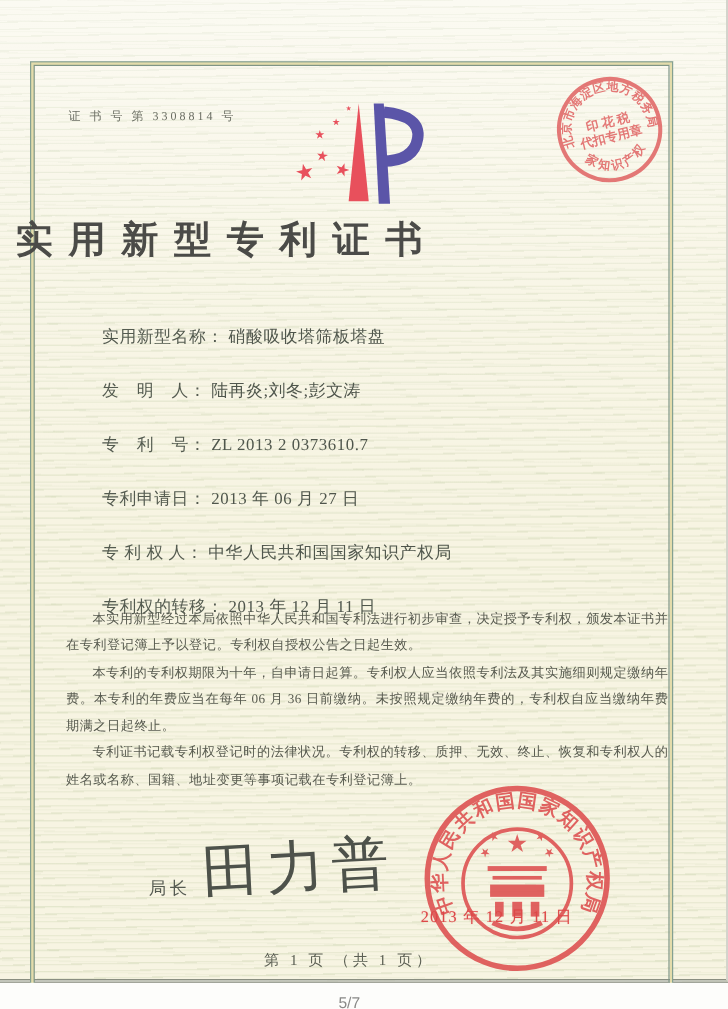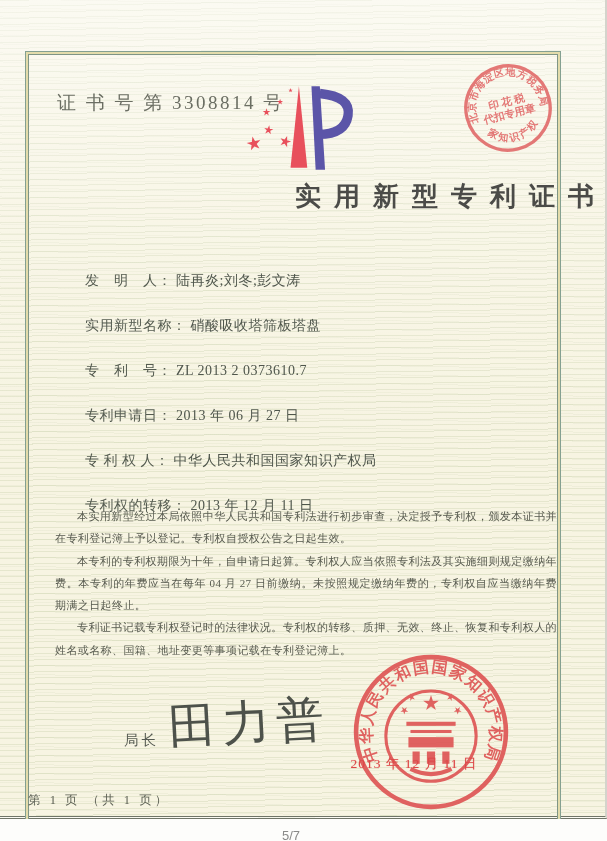--- a/index.html
+++ b/index.html
@@ -23,47 +23,47 @@
     border-right:2px solid #d4d4cc;
     border-bottom:3px double #6f7568;
   }
   .frame{
     position:absolute;left:28px;top:54px;right:49px;bottom:6px;
     border:1px solid #7f9585;
     box-shadow:0 0 0 2px #e3dcab, 0 0 0 3px #84a091;
   }
   .cert-no{
     position:absolute;left:57px;top:90px;
-    font-size:19px;letter-spacing:2.5px;color:#6b6e63;
+    font-size:10px;letter-spacing:2.5px;color:#6b6e63;
   }
   
   .logo{position:absolute;left:238px;top:82px;width:126px;height:92px;}
   .title{
-    position:absolute;left:0;top:179px;width:607px;text-align:right;
-    font-size:26px;font-weight:600;color:#4b4b48;
+    position:absolute;left:0;top:179px;width:607px;text-align:left;
+    font-size:31px;font-weight:600;color:#4b4b48;
     letter-spacing:13px;text-indent:13px;
   }
   .fields{position:absolute;left:61px;top:256px;width:490px;}
   .field{height:45px;font-size:14px;color:#4f564c;letter-spacing:.5px;white-space:pre;}
   .field .lab{color:#545b50;}
   .field .val{margin-left:4px;color:#4f564c;}
   .paras{
     position:absolute;left:55px;top:505px;width:502px;
     font-size:11px;line-height:22.3px;color:#575a4f;text-align:justify;
   }
   .paras p{margin:0;text-indent:2em;letter-spacing:.4px;}
   .director{position:absolute;left:124px;top:731px;font-size:14.5px;color:#565b52;letter-spacing:3px;text-align:center;}
   .sig{
     position:absolute;left:168px;top:690px;width:200px;
     font-family:"DejaVu Sans","Liberation Sans",sans-serif;
     font-size:48px;color:#40453f;transform:rotate(-3deg);
     letter-spacing:6px;font-weight:300;opacity:.92;
   }
   .page-footer{
-    position:absolute;left:28px;top:792px;width:526px;text-align:left;
+    position:absolute;left:28px;top:792px;width:526px;text-align:center;
     font-size:12.5px;color:#5c6054;letter-spacing:3px;
   }
   
   .seal{position:absolute;left:353px;top:654px;width:156px;height:156px;opacity:.88;}
   .seal-date{
     position:absolute;left:344px;top:755px;width:140px;text-align:center;
     font-size:13.5px;color:#dd4848;letter-spacing:1px;white-space:nowrap;
     text-shadow:0 0 1px rgba(221,72,72,.4);
   }
   
@@ -102,42 +102,42 @@
       <polygon points="58,4 50,82 66,82" fill="#e8505c"></polygon>
       <polygon points="70,4 78,4 83,84 74,84" fill="#5b55a8"></polygon>
       <path d="M78,11 Q108,14 105,32 Q102,51 74,50" fill="none" stroke="#5b55a8" stroke-width="9"></path>
     </svg>
   </div>
 
   <div class="title">实用新型专利证书</div>
 
   <div class="fields">
     <div class="field">
-      <span class="lab">发　明　人：</span><span class="val">陆再炎;刘冬;彭文涛</span>
+      <span class="lab">实用新型名称：</span><span class="val">硝酸吸收塔筛板塔盘</span>
     </div>
     <div class="field">
-      <span class="lab">实用新型名称：</span><span class="val">硝酸吸收塔筛板塔盘</span>
+      <span class="lab">发　明　人：</span><span class="val">陆再炎;刘冬;彭文涛</span>
     </div>
     <div class="field">
       <span class="lab">专　利　号：</span><span class="val">ZL 2013 2 0373610.7</span>
     </div>
     <div class="field">
       <span class="lab">专利申请日：</span><span class="val">2013 年 06 月 27 日</span>
     </div>
     <div class="field">
       <span class="lab">专 利 权 人：</span><span class="val">中华人民共和国国家知识产权局</span>
     </div>
     <div class="field">
       <span class="lab">专利权的转移：</span><span class="val">2013 年 12 月 11 日</span>
     </div>
   </div>
 
   <div class="paras">
     <p>本实用新型经过本局依照中华人民共和国专利法进行初步审查，决定授予专利权，颁发本证书并在专利登记簿上予以登记。专利权自授权公告之日起生效。</p>
-    <p>本专利的专利权期限为十年，自申请日起算。专利权人应当依照专利法及其实施细则规定缴纳年费。本专利的年费应当在每年 04 月 27 日前缴纳。未按照规定缴纳年费的，专利权自应当缴纳年费期满之日起终止。</p>
+    <p>本专利的专利权期限为十年，自申请日起算。专利权人应当依照专利法及其实施细则规定缴纳年费。本专利的年费应当在每年 06 月 36 日前缴纳。未按照规定缴纳年费的，专利权自应当缴纳年费期满之日起终止。</p>
     <p>专利证书记载专利权登记时的法律状况。专利权的转移、质押、无效、终止、恢复和专利权人的姓名或名称、国籍、地址变更等事项记载在专利登记簿上。</p>
   </div>
 
   <div class="director">局长</div>
   <div class="sig">田力普</div>
 
   <div class="seal">
     <svg viewBox="0 0 152 152" width="156" height="156" xmlns="http://www.w3.org/2000/svg" xmlns:xlink="http://www.w3.org/1999/xlink">
       <defs>
         <path id="sealTopArc" d="M 21.5,95.8 A 58,58 0 1 1 130.5,95.8"></path>

